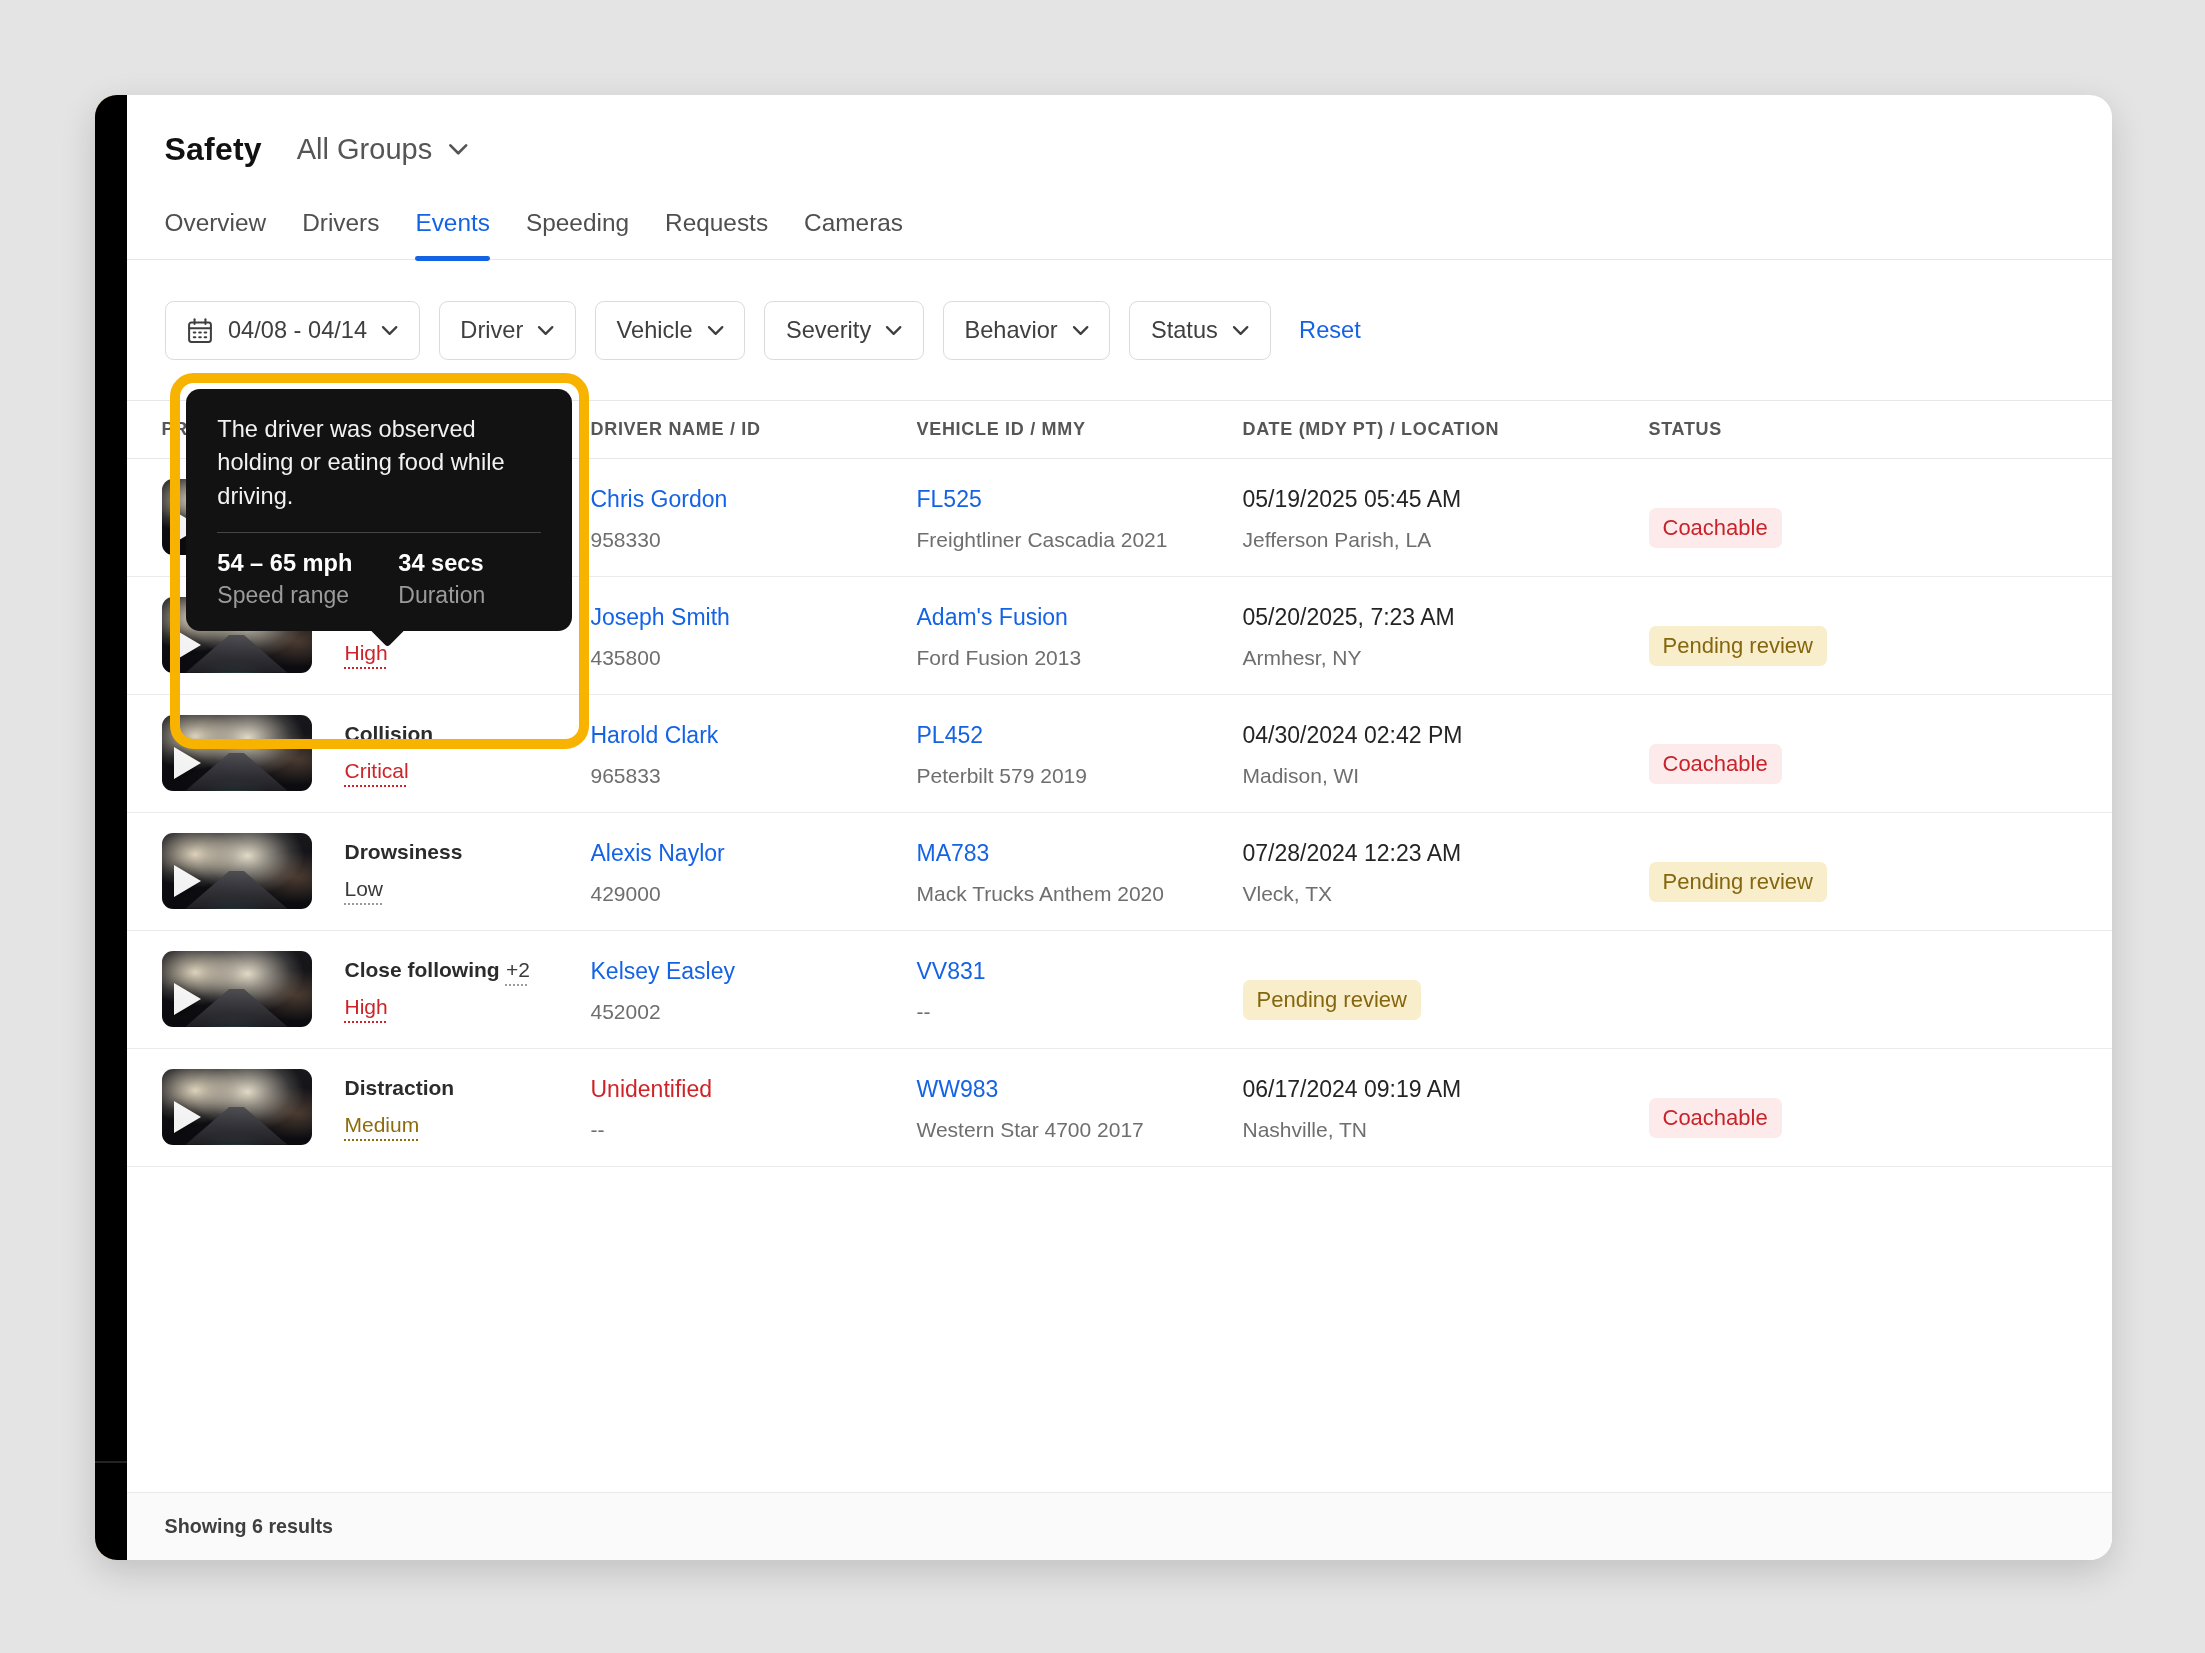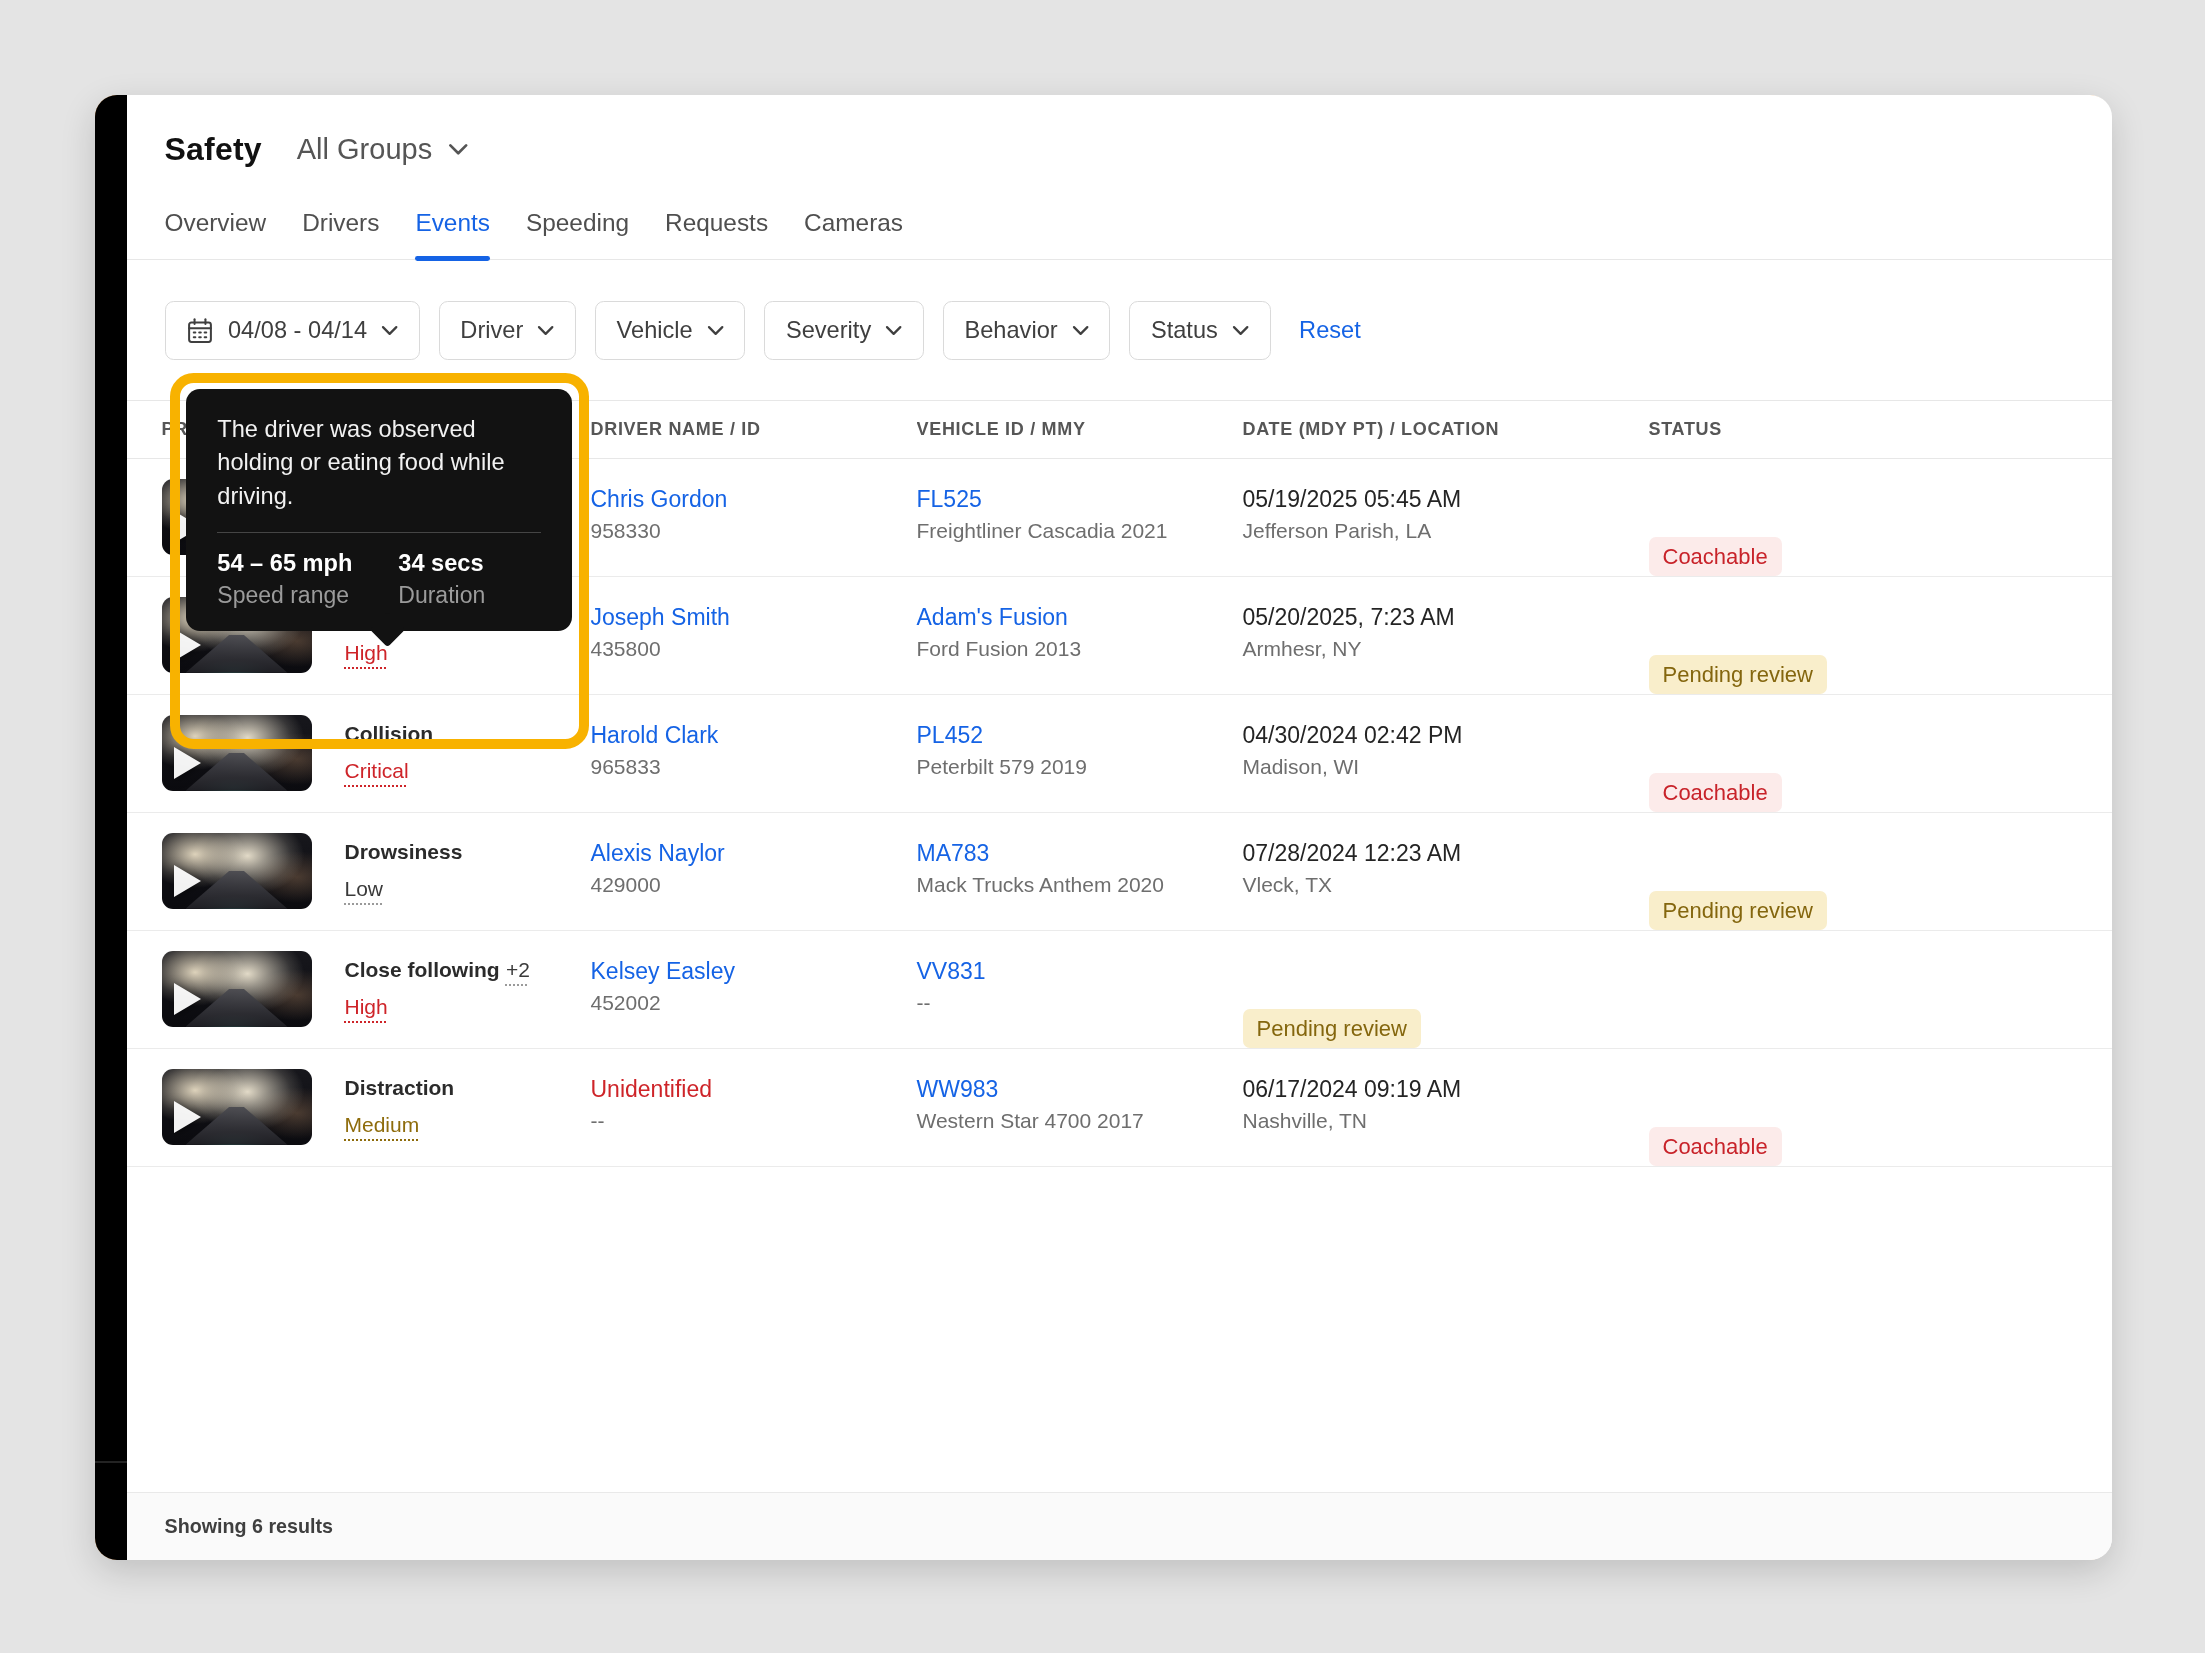--- a/index.html
+++ b/index.html
@@ -47,21 +47,21 @@
   .thead,.trow{
     display:grid;grid-template-columns:429px 326px 326px 406px auto;
     padding-left:35px;align-items:stretch;
   }
   .thead{
     height:57px;border-top:1.6px solid #e7e7e7;border-bottom:1.6px solid #e7e7e7;
     align-items:center;
   }
   .th{font-size:18px;font-weight:700;color:#565656;letter-spacing:0.7px;text-transform:uppercase;white-space:nowrap;overflow:hidden;}
   .trow{height:117px;border-bottom:1.6px solid #ebebeb;}
-  .cell{display:flex;flex-direction:column;gap:7px;padding-top:27px;}
+  .cell{display:flex;flex-direction:column;gap:16px;padding-top:27px;}
   .cell-main{font-size:23px;color:#242424;line-height:1.15;white-space:nowrap;}
   .cell-sub{font-size:21px;color:#6e6e6e;line-height:1.15;white-space:nowrap;}
   .link{color:#1563e5;cursor:pointer;}
   .red-text{color:#ce2429;}
   .behavior-cell{flex-direction:row;gap:0;padding-top:0;align-items:flex-start;}
   .behavior-info{display:flex;flex-direction:column;gap:13.4px;padding-top:27px;margin-left:33px;}
   .behavior-name{font-size:21px;font-weight:700;color:#2b2b2b;white-space:nowrap;}
   .behavior-extra{font-weight:400;color:#3a3a3a;text-decoration:underline dotted #9a9a9a;text-decoration-thickness:2.4px;text-underline-offset:7px;margin-left:6.3px;}
   .sev{font-size:21px;width:max-content;text-decoration:underline dotted;text-decoration-thickness:2.4px;text-underline-offset:7px;}
   .sev-red{color:#ce2429;}
@@ -82,21 +82,21 @@
     background:linear-gradient(180deg,#4a4a50,#202025);
     clip-path:polygon(43% 0,57% 0,100% 100%,0 100%);opacity:.92;
   }
   .play{
     position:absolute;left:12.6px;bottom:11.8px;width:0;height:0;
     border-left:27px solid rgba(255,255,255,.95);
     border-top:16.5px solid transparent;border-bottom:16.5px solid transparent;
     filter:drop-shadow(0 1.6px 4.7px rgba(0,0,0,.55));
   }
   
-  .badge-wrap{padding-top:21px;gap:0;display:flex;flex-direction:row;align-items:flex-end;}
+  .badge-wrap{padding-top:21px;gap:0;display:flex;flex-direction:row;align-items:center;}
   .badge{font-size:22px;padding:7px 14px;border-radius:7px;line-height:1.15;white-space:nowrap;}
   .badge-coachable{background:#fcebea;color:#c8232a;}
   .badge-pending{background:#f9eecb;color:#84660e;}
   
   .spacer{flex:1;}
   .footer{
     height:67px;background:#fafafa;border-top:1.6px solid #e9e9e9;
     display:flex;align-items:center;padding-left:38px;flex:none;
   }
   .footer-text{font-size:19.7px;font-weight:700;color:#3f3f3f;}

